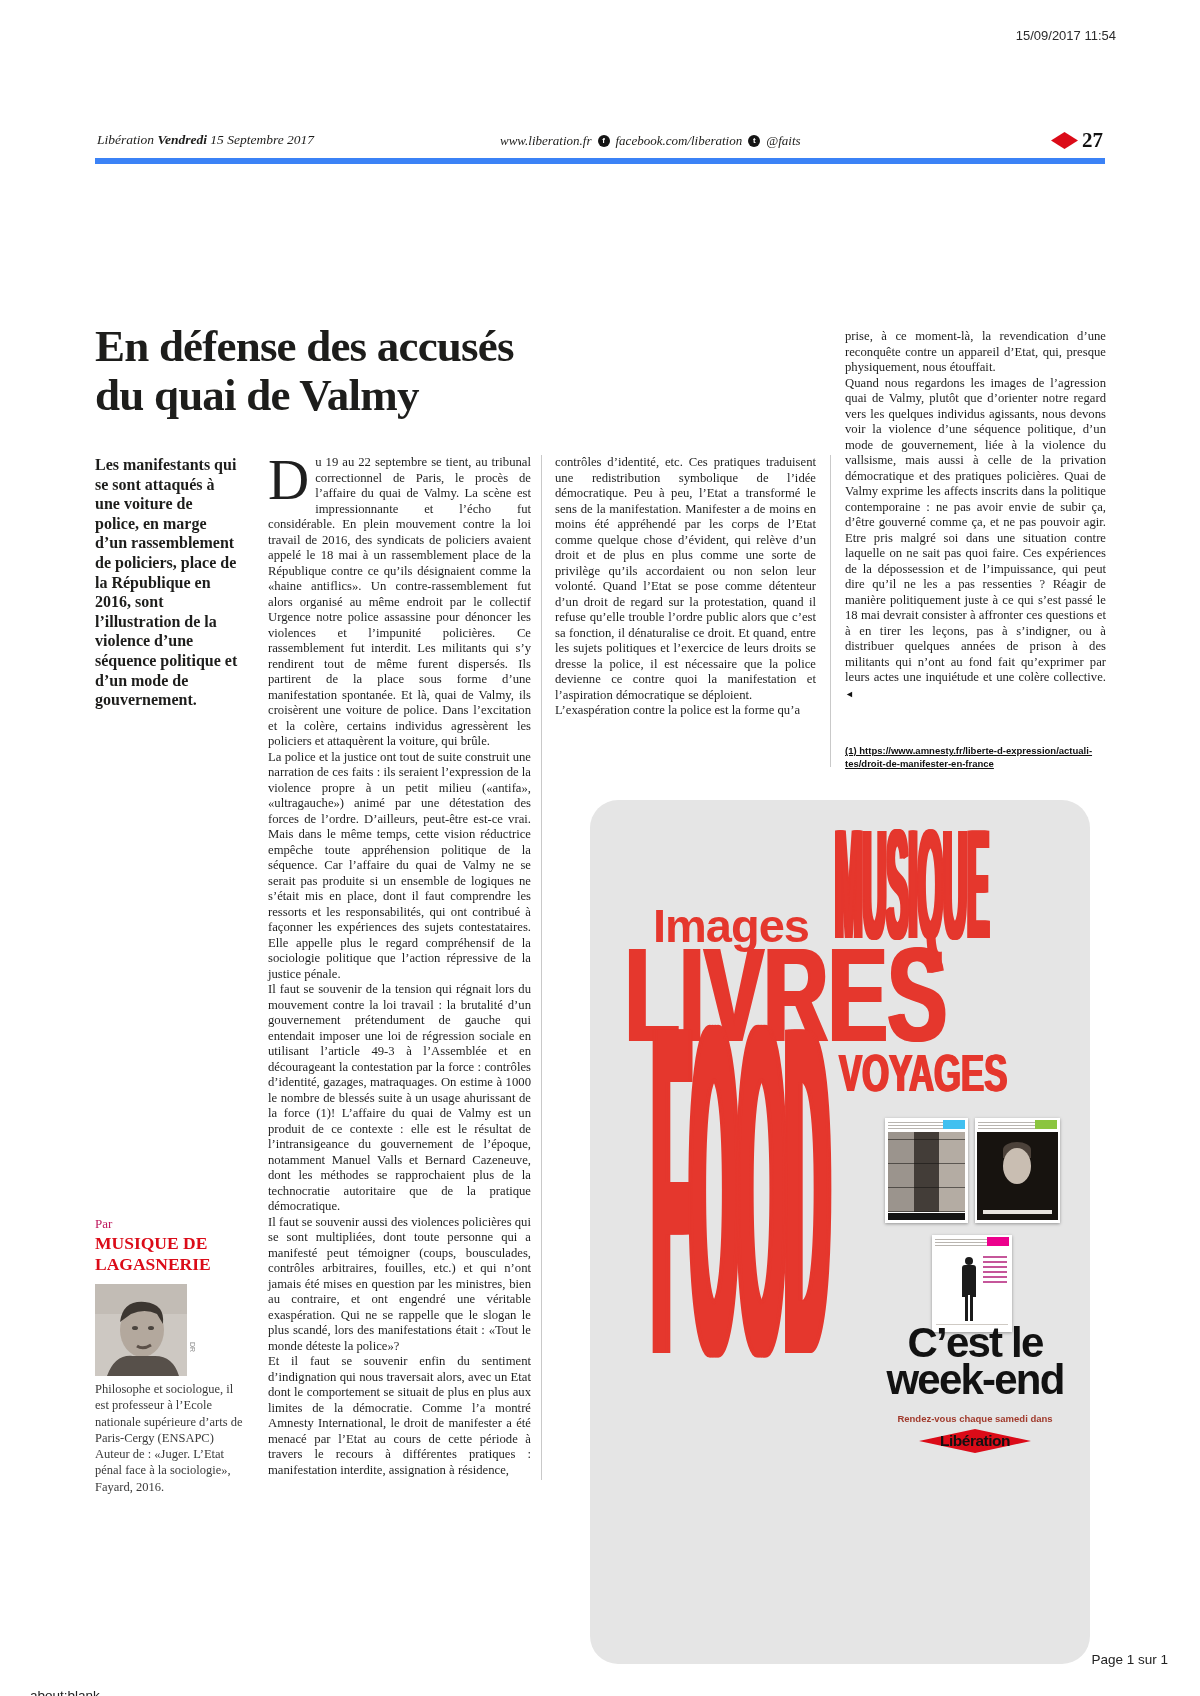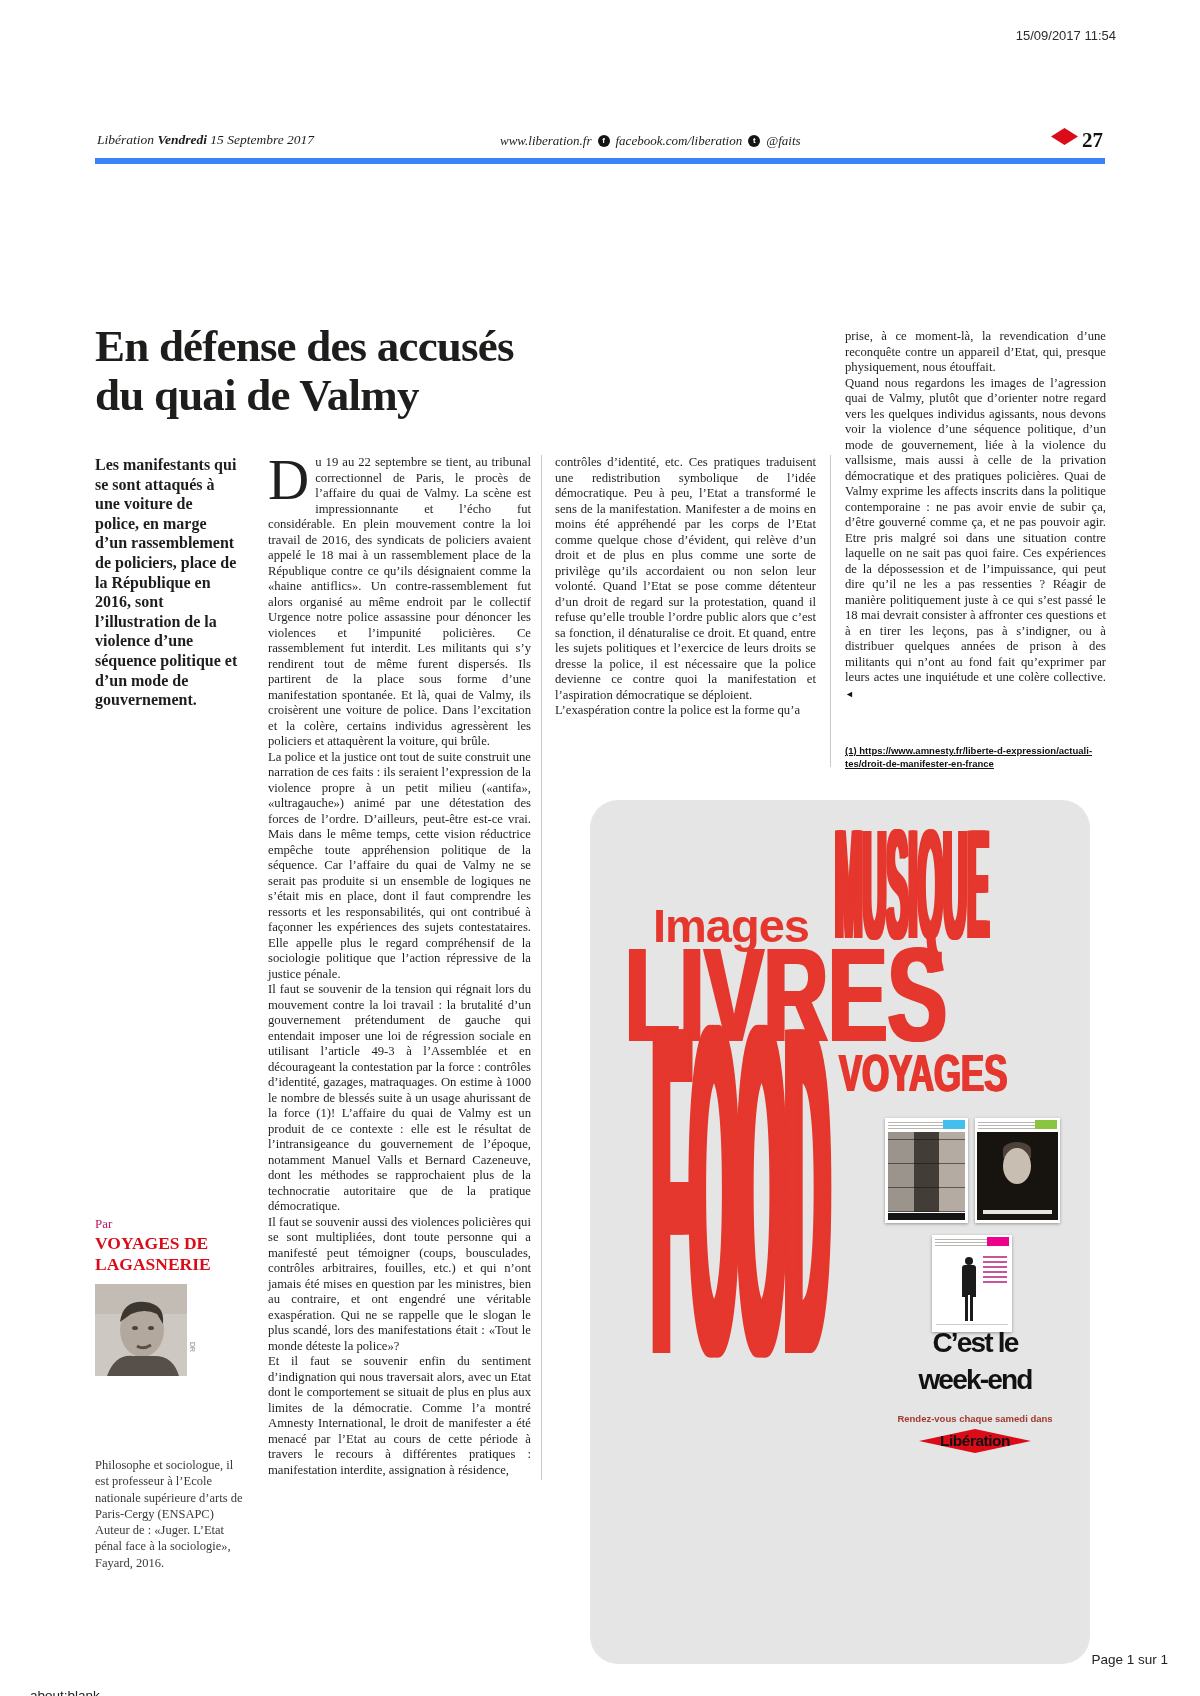--- a/index.html
+++ b/index.html
@@ -14,40 +14,40 @@
 
   
   .masthead{position:absolute;top:124px;left:95px;width:1010px;height:34px;
             border-bottom:6px solid #3b82f6;}
   .m-left{position:absolute;left:2px;top:8px;font-style:italic;font-size:13.5px;color:#1d1d1b;}
   .m-left b{font-style:italic;}
   .m-center{position:absolute;left:405px;top:9px;display:flex;align-items:center;gap:6px;
             font-style:italic;font-size:13px;color:#1d1d1b;}
   .sicon{width:12px;height:12px;border-radius:50%;background:#151515;color:#fff;
          font:bold 8px/12px "Liberation Sans",sans-serif;text-align:center;font-style:normal;flex:0 0 auto;}
-  .m-right{position:absolute;right:2px;top:4px;display:flex;align-items:flex-start;gap:4px;}
+  .m-right{position:absolute;right:2px;top:4px;display:flex;align-items:center;gap:4px;}
   .diamond{width:27px;height:17px;background:#db0b18;
            clip-path:polygon(50% 0,100% 50%,50% 100%,0 50%);}
   .pageno{font-weight:bold;font-size:21px;color:#111;}
 
   
   .headline{position:absolute;left:95px;top:322px;width:700px;font-weight:bold;
             font-size:45px;line-height:49px;letter-spacing:-0.8px;color:#1d1d1b;}
   .headline span{display:block;}
   .lede{position:absolute;left:95px;top:455px;width:143px;font-weight:bold;
         font-size:16px;line-height:19.6px;color:#1d1d1b;}
 
   
   .byline-par{position:absolute;left:95px;top:1216px;font-size:13px;color:#be185d;}
   .author{position:absolute;left:95px;top:1233px;width:145px;font-weight:bold;
           font-size:17.5px;line-height:21px;color:#db0b18;}
   .photo{position:absolute;left:95px;top:1284px;width:92px;height:92px;background:#cdc8c2;overflow:hidden;}
   .photo-credit{position:absolute;left:189px;top:1342px;writing-mode:vertical-rl;
                 font:7px "Liberation Sans",sans-serif;color:#8a8a8a;}
-  .bio{position:absolute;left:95px;top:1457px;width:152px;font-size:12.5px;line-height:16.3px;color:#3a3a3a;}
+  .bio{position:absolute;left:95px;top:1381px;width:152px;font-size:12.5px;line-height:16.3px;color:#3a3a3a;}
 
   
   .col{position:absolute;font-size:12.7px;line-height:15.5px;text-align:justify;color:#1f1f1f;}
   .col p{margin:0;}
   .col1{left:268px;top:455px;width:263px;}
   .col2{left:555px;top:455px;width:261px;}
   .col3{left:845px;top:329px;width:261px;}
   .dropcap{float:left;font-size:57px;line-height:46px;padding:2px 6px 0 0;color:#1f1f1f;}
   .endmark{font-size:9px;letter-spacing:-1px;color:#111;}
   .vrule{position:absolute;width:1px;background:#c9c9c9;}
@@ -63,21 +63,21 @@
   .ad-images{left:63px;top:102px;font-size:47px;letter-spacing:-1px;}
   .ad-musique{left:245px;top:7px;font-size:155px;transform:scaleX(.213);
               text-shadow:5px 0 #e5372d,10px 0 #e5372d,-5px 0 #e5372d,-10px 0 #e5372d;}
   .ad-livres{left:35px;top:129px;font-size:133px;transform:scaleX(.67);
              text-shadow:3px 0 #e5372d,-3px 0 #e5372d;}
   .ad-food{left:63px;top:156px;font-size:470px;transform:scaleX(.13);
            text-shadow:12px 0 #e5372d,24px 0 #e5372d,34px 0 #e5372d,-12px 0 #e5372d,-24px 0 #e5372d,-34px 0 #e5372d;}
   .ad-voyages{left:249px;top:248px;font-size:51px;transform:scaleX(.68);
               text-shadow:1.5px 0 #e5372d,-1.5px 0 #e5372d;}
   .ad-tagline{position:absolute;left:285px;top:524px;width:200px;text-align:center;
-              font-family:"Liberation Sans",sans-serif;font-weight:bold;font-size:28px;
+              font-family:"Liberation Sans",sans-serif;font-weight:bold;font-size:42px;
               line-height:37px;letter-spacing:-1.8px;color:#121212;}
   .ad-tagline span{display:block;}
   .ad-subline{position:absolute;left:285px;top:613px;width:200px;text-align:center;
               font:bold 9.5px "Liberation Sans",sans-serif;color:#a13a2c;}
   .ad-logo{position:absolute;left:285px;top:629px;width:200px;display:flex;justify-content:center;}
   .logo-lozenge{position:relative;width:112px;height:24px;}
   .logo-lozenge .loz{position:absolute;inset:0;background:#db0b18;
                      clip-path:polygon(50% 0,100% 50%,50% 100%,0 50%);}
   .logo-lozenge .loz-text{position:absolute;left:50%;top:50%;transform:translate(-50%,-50%);
                      font:bold 15.5px "Liberation Sans",sans-serif;letter-spacing:-0.5px;
@@ -136,21 +136,21 @@
   </div>
 
   <h1 class="headline" style="margin:0;">
     <span>En défense des accusés</span>
     <span>du quai de Valmy</span>
   </h1>
 
   <div class="lede">Les manifestants qui se sont attaqués à une voiture de police, en marge d’un rassemblement de policiers, place de la République en 2016, sont l’illustration de la violence d’une séquence politique et d’un mode de gouvernement.</div>
 
   <div class="byline-par">Par</div>
-  <div class="author">VOYAGES DE LAGASNERIE</div>
+  <div class="author">MUSIQUE DE LAGASNERIE</div>
   <div class="photo">
     <svg width="92" height="92" viewBox="0 0 92 92">
       <rect width="92" height="92" fill="#cdc8c2"></rect>
       <rect x="0" y="0" width="92" height="30" fill="#c2bcb5"></rect>
       <ellipse cx="47" cy="46" rx="22" ry="27" fill="#b3a89d"></ellipse>
       <path d="M25 38 Q28 16 50 18 Q70 20 68 40 L62 30 Q50 24 36 30 Z" fill="#3c3631"></path>
       <ellipse cx="40" cy="44" rx="3" ry="2" fill="#4a443e"></ellipse>
       <ellipse cx="56" cy="44" rx="3" ry="2" fill="#4a443e"></ellipse>
       <path d="M42 62 Q48 66 56 61" stroke="#5b5048" stroke-width="3" fill="none"></path>
       <path d="M12 92 Q20 70 38 72 L60 72 Q78 72 84 92 Z" fill="#57504a"></path>

